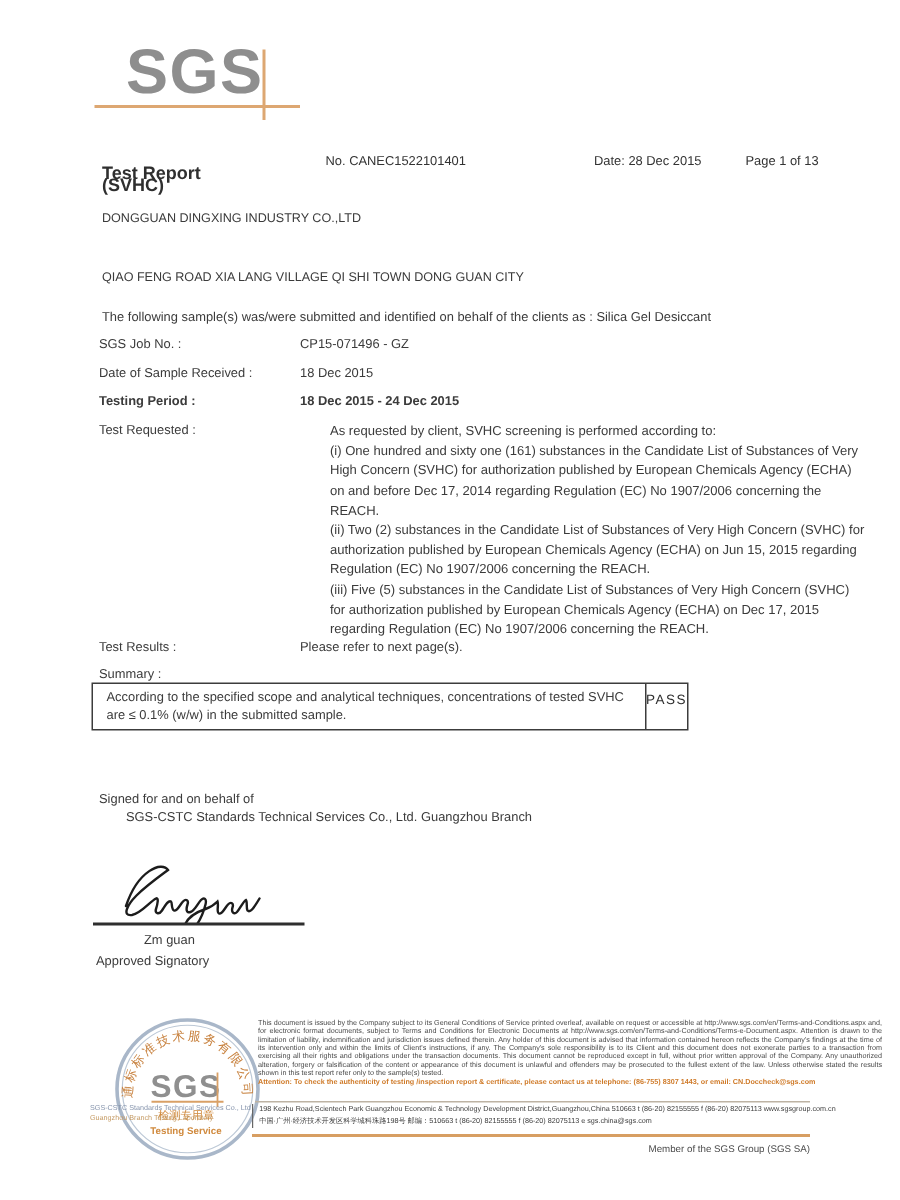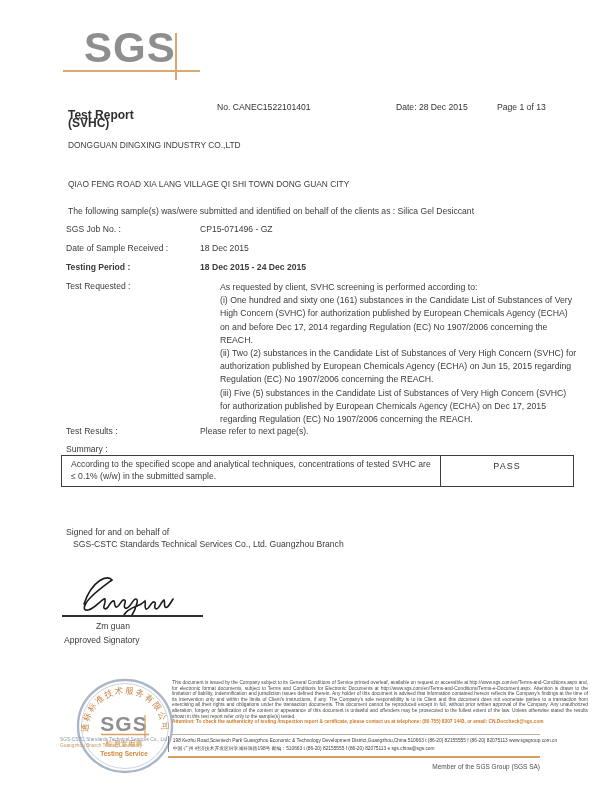--- a/index.html
+++ b/index.html
@@ -35,34 +35,34 @@
   .row-period   { top:262px;font-weight:bold; }
   .row-request  { top:281px; }
   .row-results  { top:426px; }
 
   .req-block { left:200px; top:281px; width:358px; font-size:8.7px; line-height:13.2px;margin-left:20px; }
   .req-block div { margin:0; }
 
   .summary-label { left:66px; top:444px; font-size:8.6px; }
 
   .summary-table {
-    left:61px; top:455px; width:513px; min-height:29px;
+    left:61px; top:455px; width:398px; min-height:29px;
     border:1px solid #3c3c3c; display:flex; align-items:stretch;
   }
   .summary-cell-text {
     width:379px; padding:3px 8px 4px 9px; font-size:8.6px; line-height:11.5px;
     border-right:1px solid #3c3c3c;
   }
   .summary-cell-pass {
     flex:1; display:flex; align-items:flex-start; justify-content:center;
     padding-top:5px; font-size:9px; letter-spacing:1px; color:#2f2f2f;
   }
 
   .signed1 { left:66px; top:527px; font-size:8.6px; }
-  .signed2 { left:73px; top:539px; font-size:8.6px; }
+  .signed2 { left:84px; top:539px; font-size:8.6px; }
 
   .sig-svg { left:70px; top:570px; }
   .sig-line { left:62px; top:615px; width:141px; height:2px; background:#2e2e2e; }
   .sig-name { left:64px; top:621px; font-size:8.6px;margin-left:32px; }
   .sig-role { left:64px; top:635px; font-size:8.6px; }
 
   
   .seal-svg { left:74px; top:677px; }
   .seal-cap { left:60px; top:736px; width:140px; font-size:6px; transform:scale(0.8); transform-origin:0 0; line-height:8px; }
   .seal-cap .c1 { color:#8795ad; }

